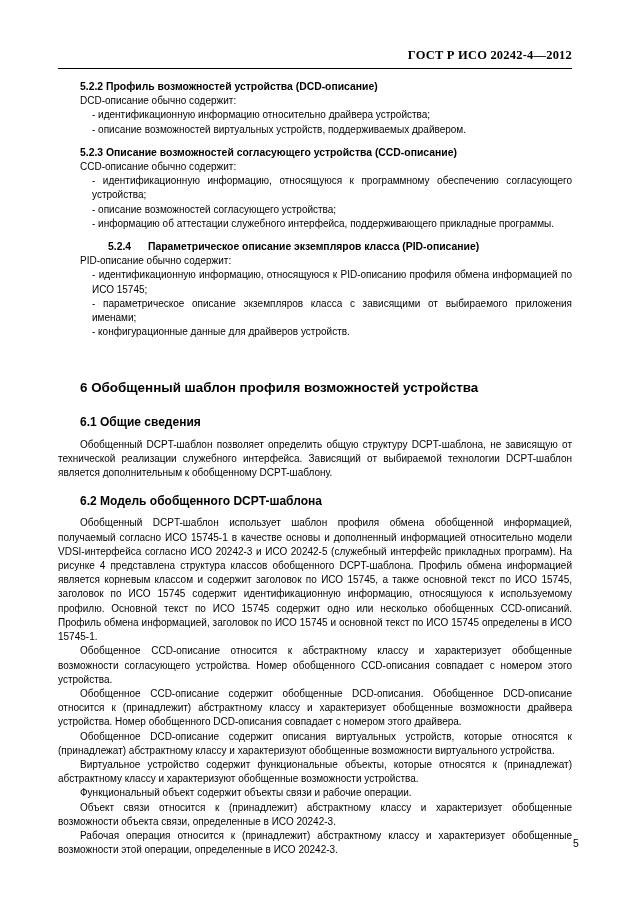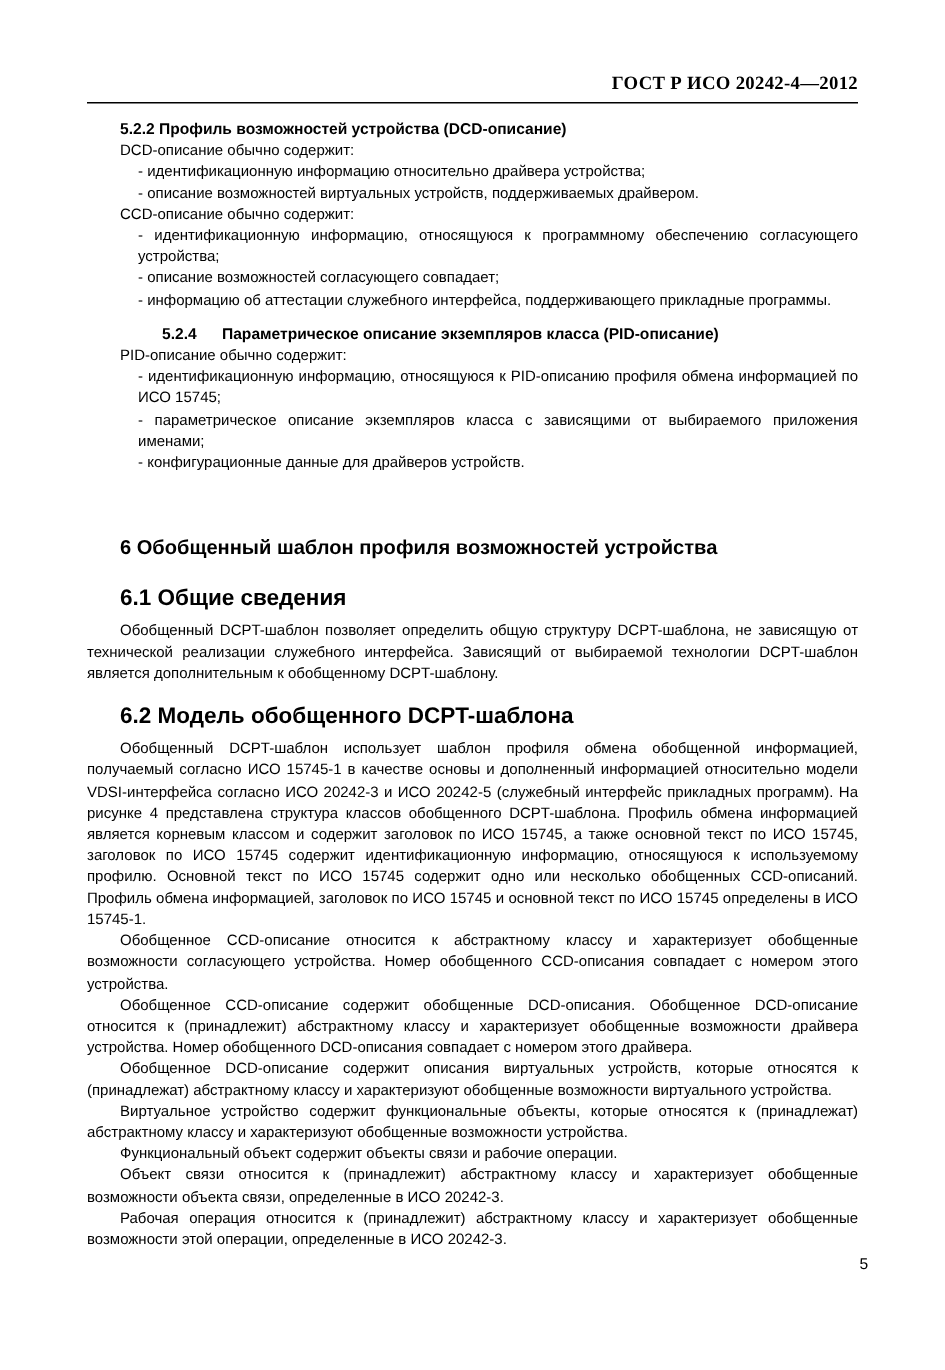--- a/index.html
+++ b/index.html
@@ -73,21 +73,21 @@
   .h2 {
     font-weight: 700;
     font-size: 13.4px;
     line-height: 18px;
     padding-left: 22px;
     margin-top: 40px;
     margin-bottom: 18px;
   }
   .h3b {
     font-weight: 700;
-    font-size: 15px;
+    font-size: 12px;
     line-height: 14.2px;
     padding-left: 22px;
     margin-top: 14px;
     margin-bottom: 8px;
   }
   .pid-head {
     font-weight: 700;
     padding-left: 22px;
     font-size: 10.4px;
     line-height: 14.2px;
@@ -112,23 +112,24 @@
   <div class="header">ГОСТ Р ИСО 20242-4—2012</div>
   <div class="header-rule"></div>
 
   <div class="content">
 
     <p class="h3">5.2.2 Профиль возможностей устройства (DCD-описание)</p>
     <p class="sub">DCD-описание обычно содержит:</p>
     <p class="subsub">- идентификационную информацию относительно драйвера устройства;</p>
     <p class="subsub">- описание возможностей виртуальных устройств, поддерживаемых драйвером.</p>
 
+    <p class="h3 h3-gap">5.2.3 Описание возможностей согласующего устройства (CCD-описание)</p>
     <p class="sub">CCD-описание обычно содержит:</p>
     <p class="subsub">- идентификационную информацию, относящуюся к программному обеспечению согласующего устройства;</p>
-    <p class="subsub">- описание возможностей согласующего совпадает;</p>
+    <p class="subsub">- описание возможностей согласующего устройства;</p>
     <p class="subsub">- информацию об аттестации служебного интерфейса, поддерживающего прикладные программы.</p>
 
     <p class="pid-head h3-gap"><span class="num">5.2.4</span><span>Параметрическое описание экземпляров класса (PID-описание)</span></p>
     <p class="sub">PID-описание обычно содержит:</p>
     <p class="subsub">- идентификационную информацию, относящуюся к PID-описанию профиля обмена информацией по ИСО 15745;</p>
     <p class="subsub">- параметрическое описание экземпляров класса с зависящими от выбираемого приложения именами;</p>
     <p class="subsub">- конфигурационные данные для драйверов устройств.</p>
 
     <p class="h2">6 Обобщенный шаблон профиля возможностей устройства</p>
 

